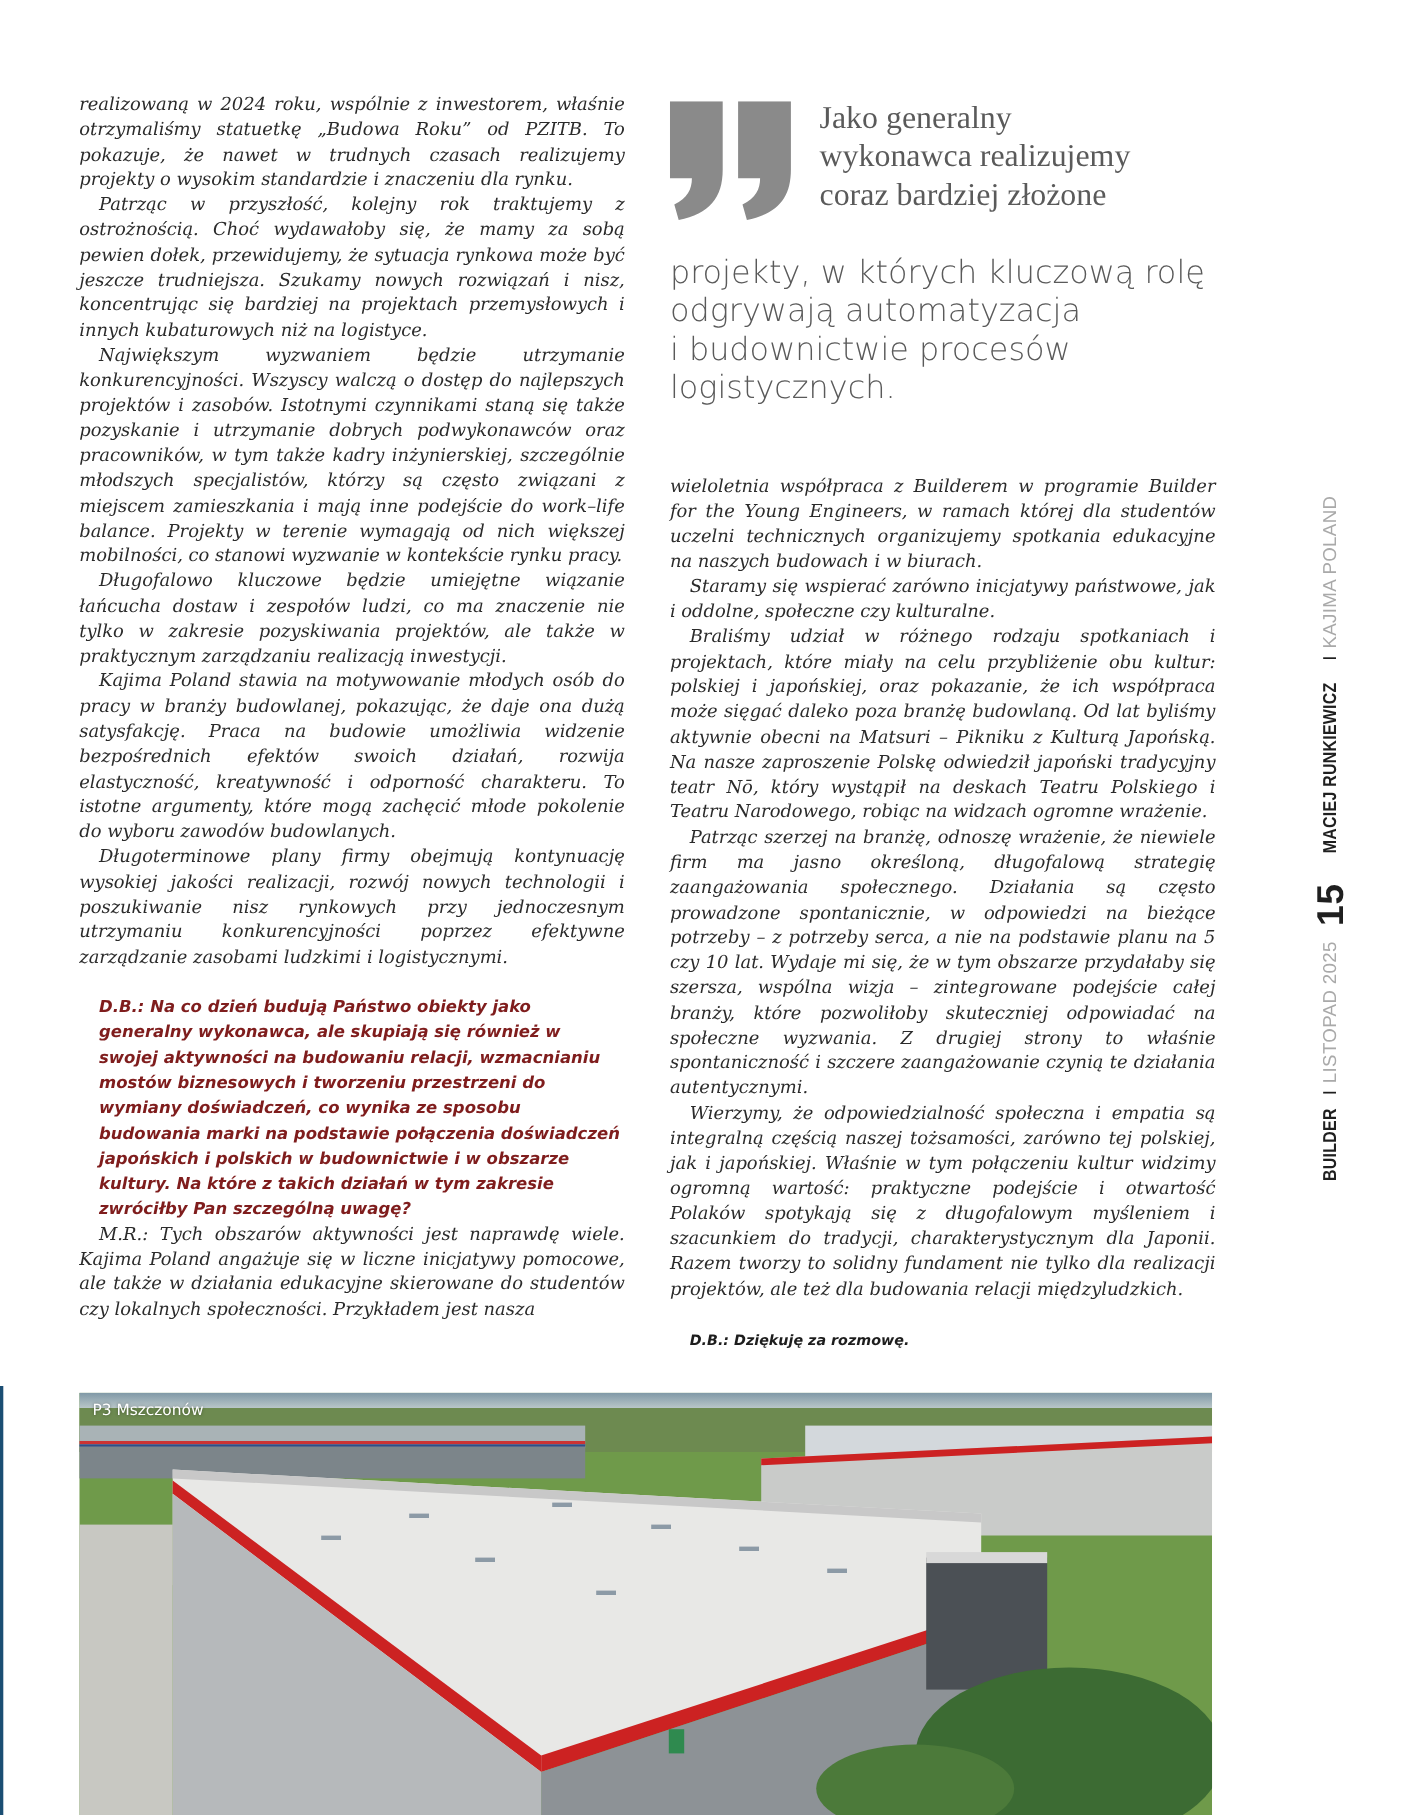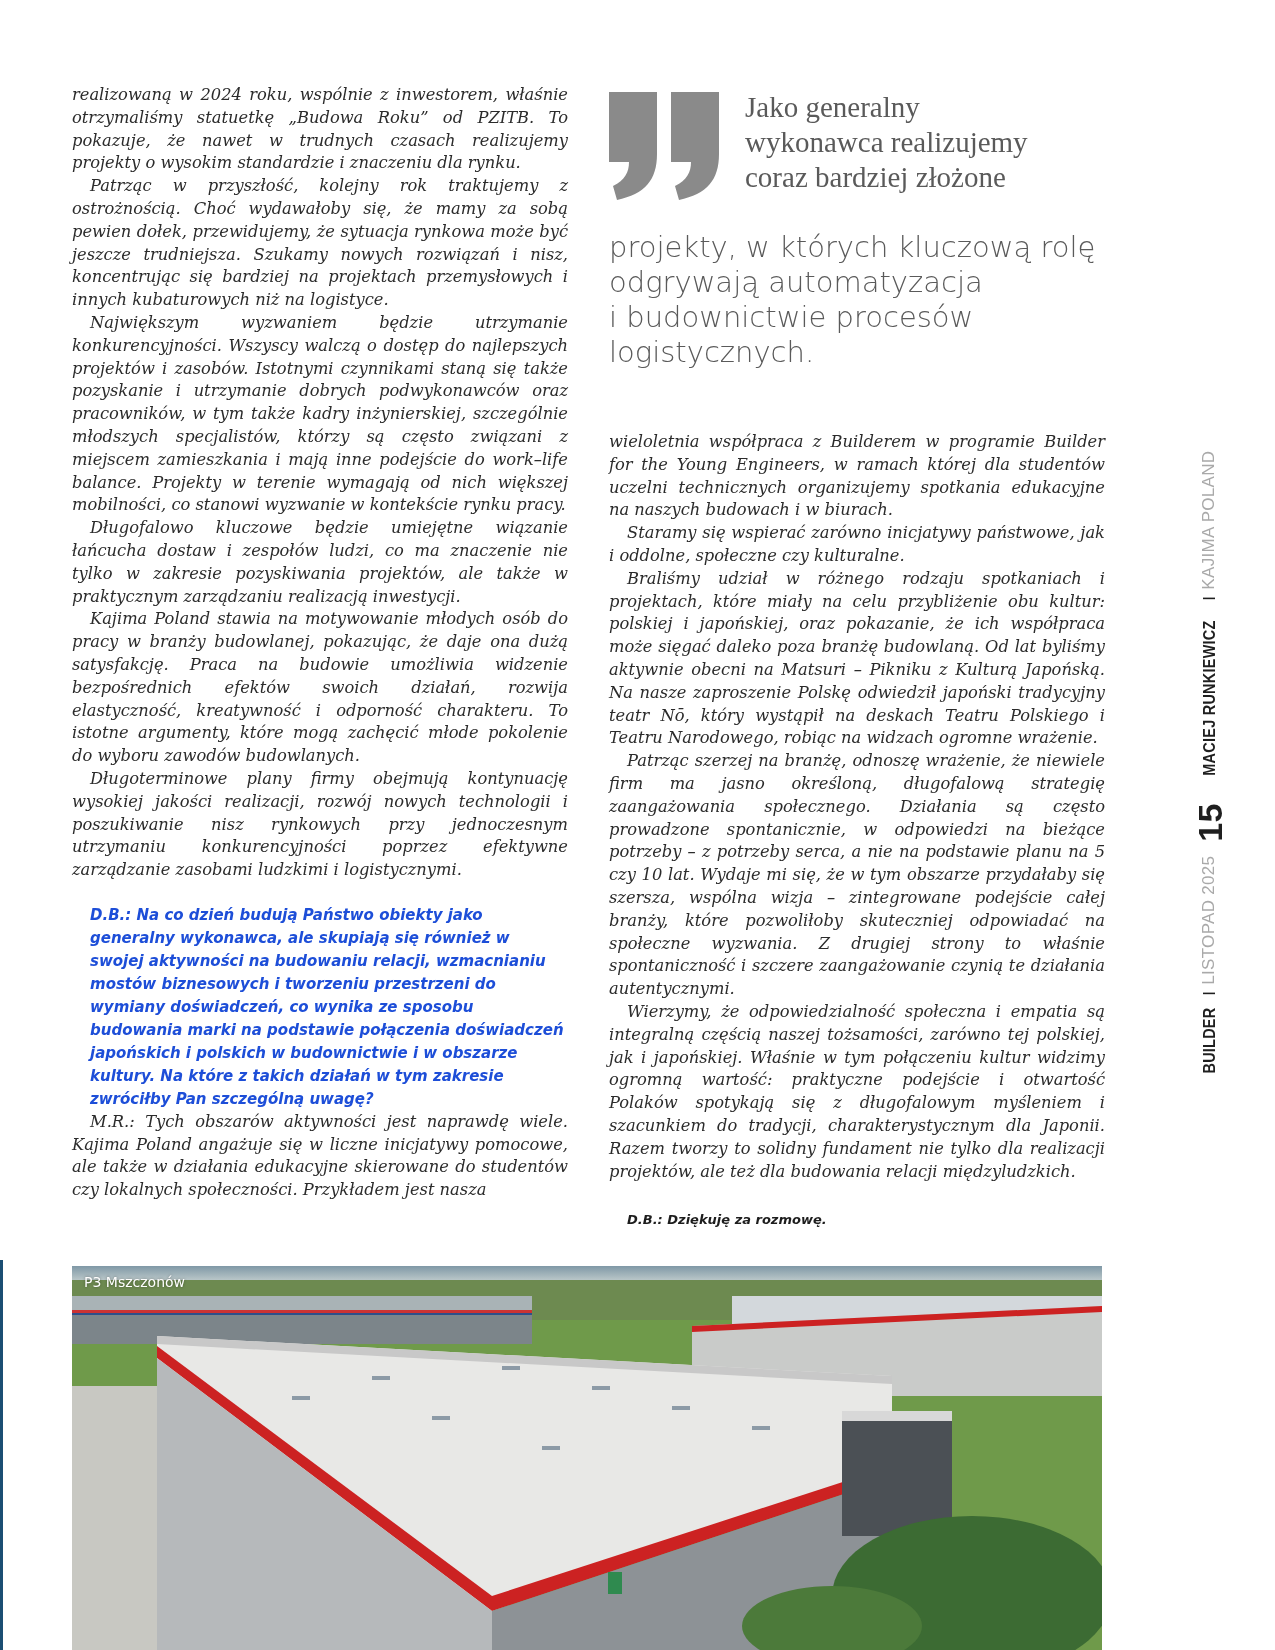--- a/index.html
+++ b/index.html
@@ -2,21 +2,21 @@
 <html><head>
 <meta charset="utf-8">
 <style>
   html, body { margin:0; padding:0; background:#fff; }
   body { width:1275px; height:1650px; position:relative; overflow:hidden; color:#2a2a2a; }
   .col { position:absolute; font-family:"DejaVu Serif", serif; font-size:16.3px; line-height:22.8px; text-align:justify; color:#2b2b2b;font-style:italic; }
   .col p { margin:0; text-indent:0; }
   .col p.ind { text-indent:18px; }
   #colL { left:72px; top:84px; width:496px; }
   #colR { left:609px; top:415px; width:496px;margin-top:16px; }
-  .q { font-family:"DejaVu Sans", sans-serif; font-weight:bold; font-size:15px; line-height:23px; color:#1d4ed8; text-align:left; padding-left:18px; margin:22px 0 0 0 !important; }
+  .q { font-family:"DejaVu Sans", sans-serif; font-weight:bold; font-size:15px; line-height:23px; color:#7f1d1d; text-align:left; padding-left:18px; margin:22px 0 0 0 !important; }
   .q-end { font-family:"DejaVu Sans", sans-serif; font-weight:bold; font-size:13px; color:#1d1d1d; padding-left:18px; margin-top:26px !important; }
   #pullquote { position:absolute; left:609px; top:90px; width:500px; font-family:"DejaVu Sans", sans-serif; font-weight:200; font-size:29px; line-height:35px; color:#5a5a5a; }
   #quote-mark { position:absolute; left:609px; top:92px; width:116px; height:108px; }
   #pq-first { position:absolute; left:745px; top:90px; width:380px; }
   #pq-first div, #pq-rest div { white-space:nowrap; }
   #pq-rest { position:absolute; left:0; top:96px;margin-top:44px; }
   #sidebar { position:absolute; left:1190px; top:480px; width:40px; height:570px; }
   #sidebar-inner { position:absolute; left:50%; top:50%; transform:translate(-50%,-50%) rotate(-90deg); white-space:nowrap; font-family:"Liberation Sans", sans-serif; font-size:17px; letter-spacing:0.3px; }
   .sb-bold { font-weight:bold; color:#1f1f1f; transform:scaleX(0.85); display:inline-block; }
   .sb-light { color:#a9a9a9; font-weight:normal; }

